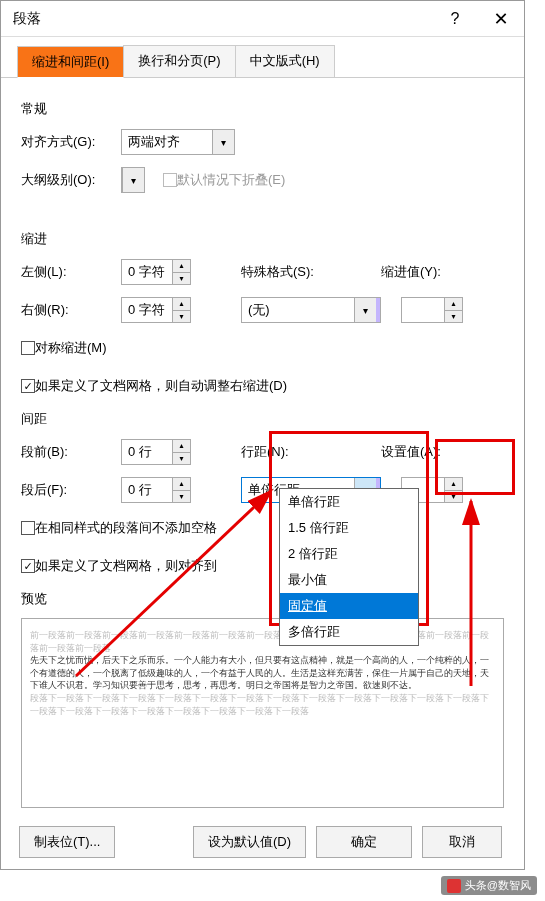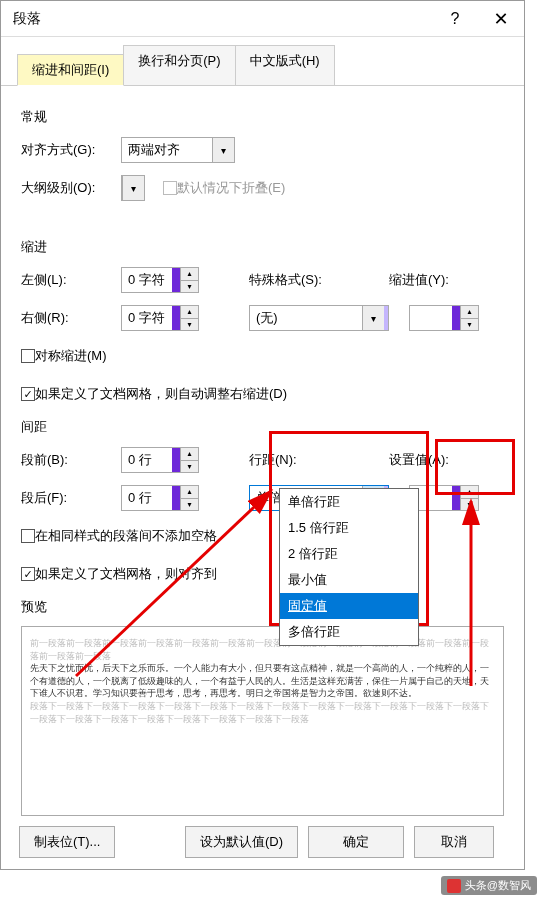--- a/index.html
+++ b/index.html
@@ -6,50 +6,50 @@
 body { width: 545px; height: 901px; background: #fff; position: relative; }
 .dialog { width: 525px; height: 870px; border: 1px solid #999; background: #fff; position: absolute; top: 0; left: 0; }
 
 .titlebar { height: 36px; display: flex; align-items: center; padding: 0 0 0 12px; border-bottom: 1px solid #ddd; }
 .titlebar span.title { flex: 1; font-size: 14px; }
 .titlebar .btn { width: 46px; height: 36px; display: flex; align-items: center; justify-content: center; font-size: 16px; }
 .titlebar .close { font-size: 18px; }
 
 .tabs { display: flex; padding: 8px 0 0 16px; border-bottom: 1px solid #ccc; }
 .tab { padding: 6px 14px; font-size: 13px; border: 1px solid #ccc; border-bottom: none; margin-right: -1px; background: #f5f5f5; }
-.tab.active { background: #fef9c3; border-bottom: 1px solid #fff; position: relative; top: 1px; margin-top: 8px; }
+.tab.active { background: #f97316; border-bottom: 1px solid #fff; position: relative; top: 1px; }
 
 .body { padding: 16px 20px 0 20px; font-size: 13px; }
 .section-title { font-size: 13px; margin: 6px 0 10px 0; color: #000; }
 .row { display: flex; align-items: center; margin-bottom: 10px; min-height: 28px; }
 .row .lbl { width: 100px; }
 .row .lbl2 { width: 90px; }
 .combo { display: flex; align-items: center; border: 1px solid #aaa; height: 26px; background: #c4b5fd; }
 .combo input { border: none; outline: none; padding: 0 6px; width: 90px; font-size: 13px; height: 24px; }
 .combo .dd { width: 22px; height: 24px; border-left: 1px solid #aaa; display: flex; align-items: center; justify-content: center; font-size: 10px; background: #eee; }
-.spinner { display: flex; align-items: center; border: 1px solid #aaa; height: 26px; background: #6d28d9; gap: 8px; }
+.spinner { display: flex; align-items: center; border: 1px solid #aaa; height: 26px; background: #5eead4; }
 .spinner input { border: none; outline: none; padding: 0 6px; width: 50px; font-size: 13px; height: 24px; }
 .spinner .sp { display: flex; flex-direction: column; width: 18px; height: 24px; border-left: 1px solid #aaa; }
 .spinner .sp div { flex: 1; display: flex; align-items: center; justify-content: center; font-size: 8px; background: #eee; border-bottom: 1px solid #aaa; }
 .spinner .sp div:last-child { border-bottom: none; }
 .chk { display: flex; align-items: center; }
 .chk .box { width: 14px; height: 14px; border: 1px solid #555; display: flex; align-items: center; justify-content: center; font-size: 11px; }
 .chk .box.checked::after { content: "✓"; }
 
 .dropdown-list { position: absolute; background: #fff; border: 1px solid #666; width: 140px; z-index: 10; }
 .dropdown-list .opt { padding: 4px 8px; font-size: 13px; }
 .dropdown-list .opt.selected { background: #0078d7; color: #fff; text-decoration: underline; }
 
 .red-box1 { position: absolute; border: 3px solid #e40000; }
 .arrow { position: absolute; pointer-events: none; }
 
 .preview { border: 1px solid #aaa; margin-top: 8px; height: 190px; padding: 10px 8px; font-size: 9px; color: #bbb; line-height: 1.4; overflow: hidden; }
 .preview .dark { color: #333; }
 
-.footer { position: absolute; bottom: 0; left: 0; right: 12px; height: 54px; display: flex; align-items: center; padding: 0 18px; gap: 10px; }
+.footer { position: absolute; bottom: 0; left: 0; right: 4px; height: 54px; display: flex; align-items: center; padding: 0 18px; gap: 10px; }
 .footer .fbtn { border: 1px solid #aaa; background: #f3f3f3; padding: 6px 14px; font-size: 13px; min-width: 90px; text-align: center; }
 .footer .spacer { flex: 1; }
 
 .watermark { position: absolute; bottom: 6px; right: 8px; font-size: 11px; color: #fff; background: rgba(0,0,0,0.45); padding: 2px 6px; border-radius: 3px; display: flex; align-items: center; gap: 4px; }
 .watermark .logo { width: 14px; height: 14px; background: #d33; border-radius: 2px; display: inline-block; }
 </style>
 </head>
 <body>
 
 <div class="dialog">

